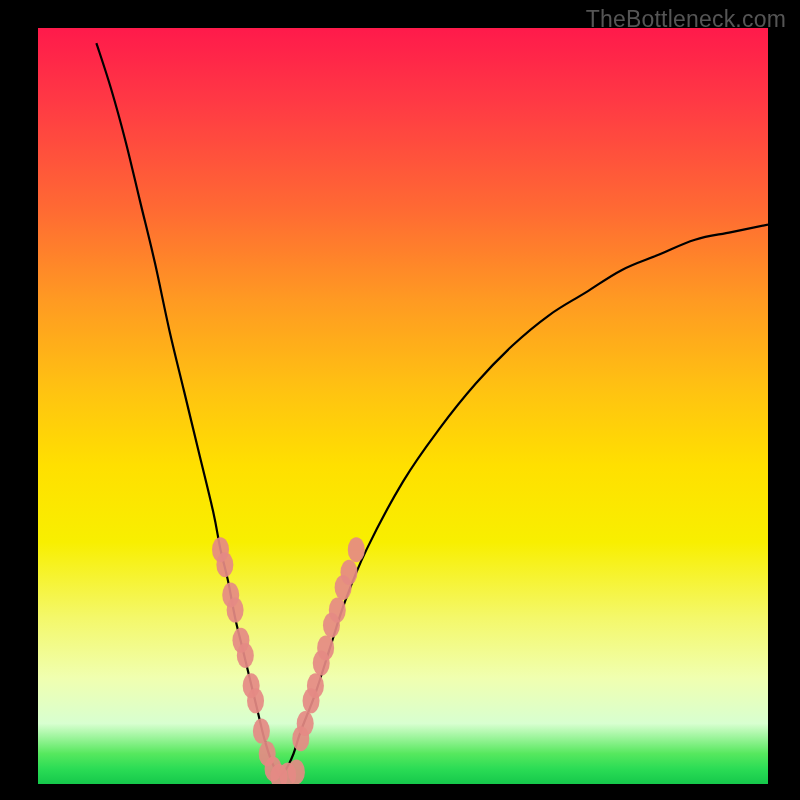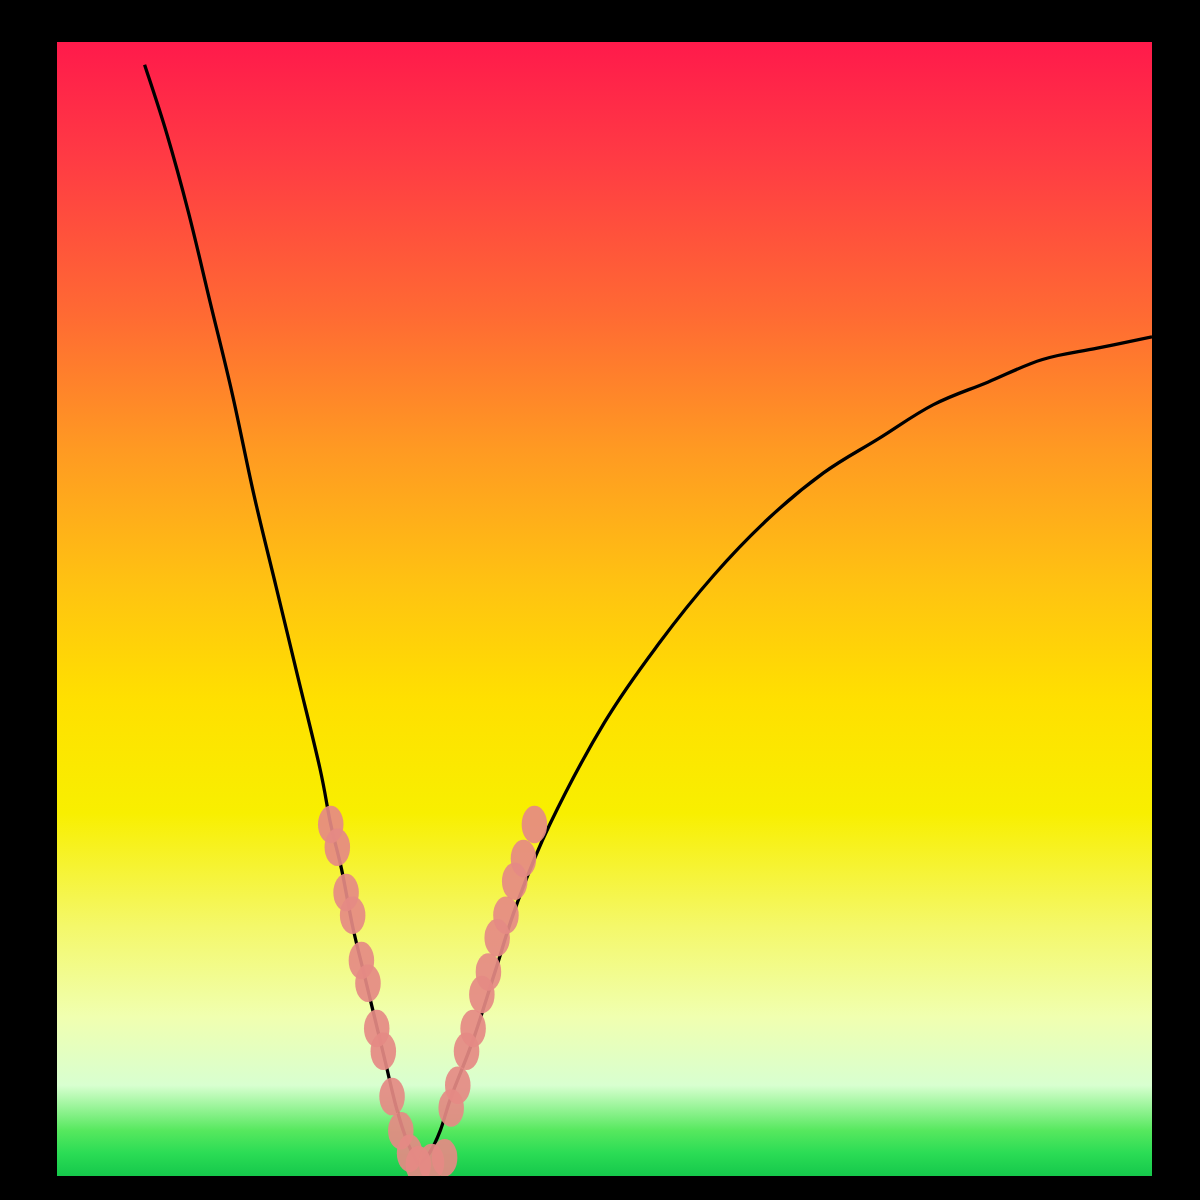--- a/index.html
+++ b/index.html
@@ -87,13 +87,14 @@
           <ellipse cx="283.23999999999995" cy="635.04" rx="8.5" ry="12.5" fill="#e58a84" fill-opacity="0.92"></ellipse>
           <ellipse cx="287.61999999999995" cy="619.9200000000001" rx="8.5" ry="12.5" fill="#e58a84" fill-opacity="0.92"></ellipse>
           <ellipse cx="293.46000000000004" cy="597.24" rx="8.5" ry="12.5" fill="#e58a84" fill-opacity="0.92"></ellipse>
           <ellipse cx="299.29999999999995" cy="582.12" rx="8.5" ry="12.5" fill="#e58a84" fill-opacity="0.92"></ellipse>
           <ellipse cx="305.14" cy="559.44" rx="8.5" ry="12.5" fill="#e58a84" fill-opacity="0.92"></ellipse>
           <ellipse cx="310.98" cy="544.3199999999999" rx="8.5" ry="12.5" fill="#e58a84" fill-opacity="0.92"></ellipse>
           <ellipse cx="318.28" cy="521.64" rx="8.5" ry="12.5" fill="#e58a84" fill-opacity="0.92"></ellipse>
         </g>
     </svg>
   </div>
+  <div class="watermark">TheBottleneck.com</div>
 </div>
 
 </body></html>

